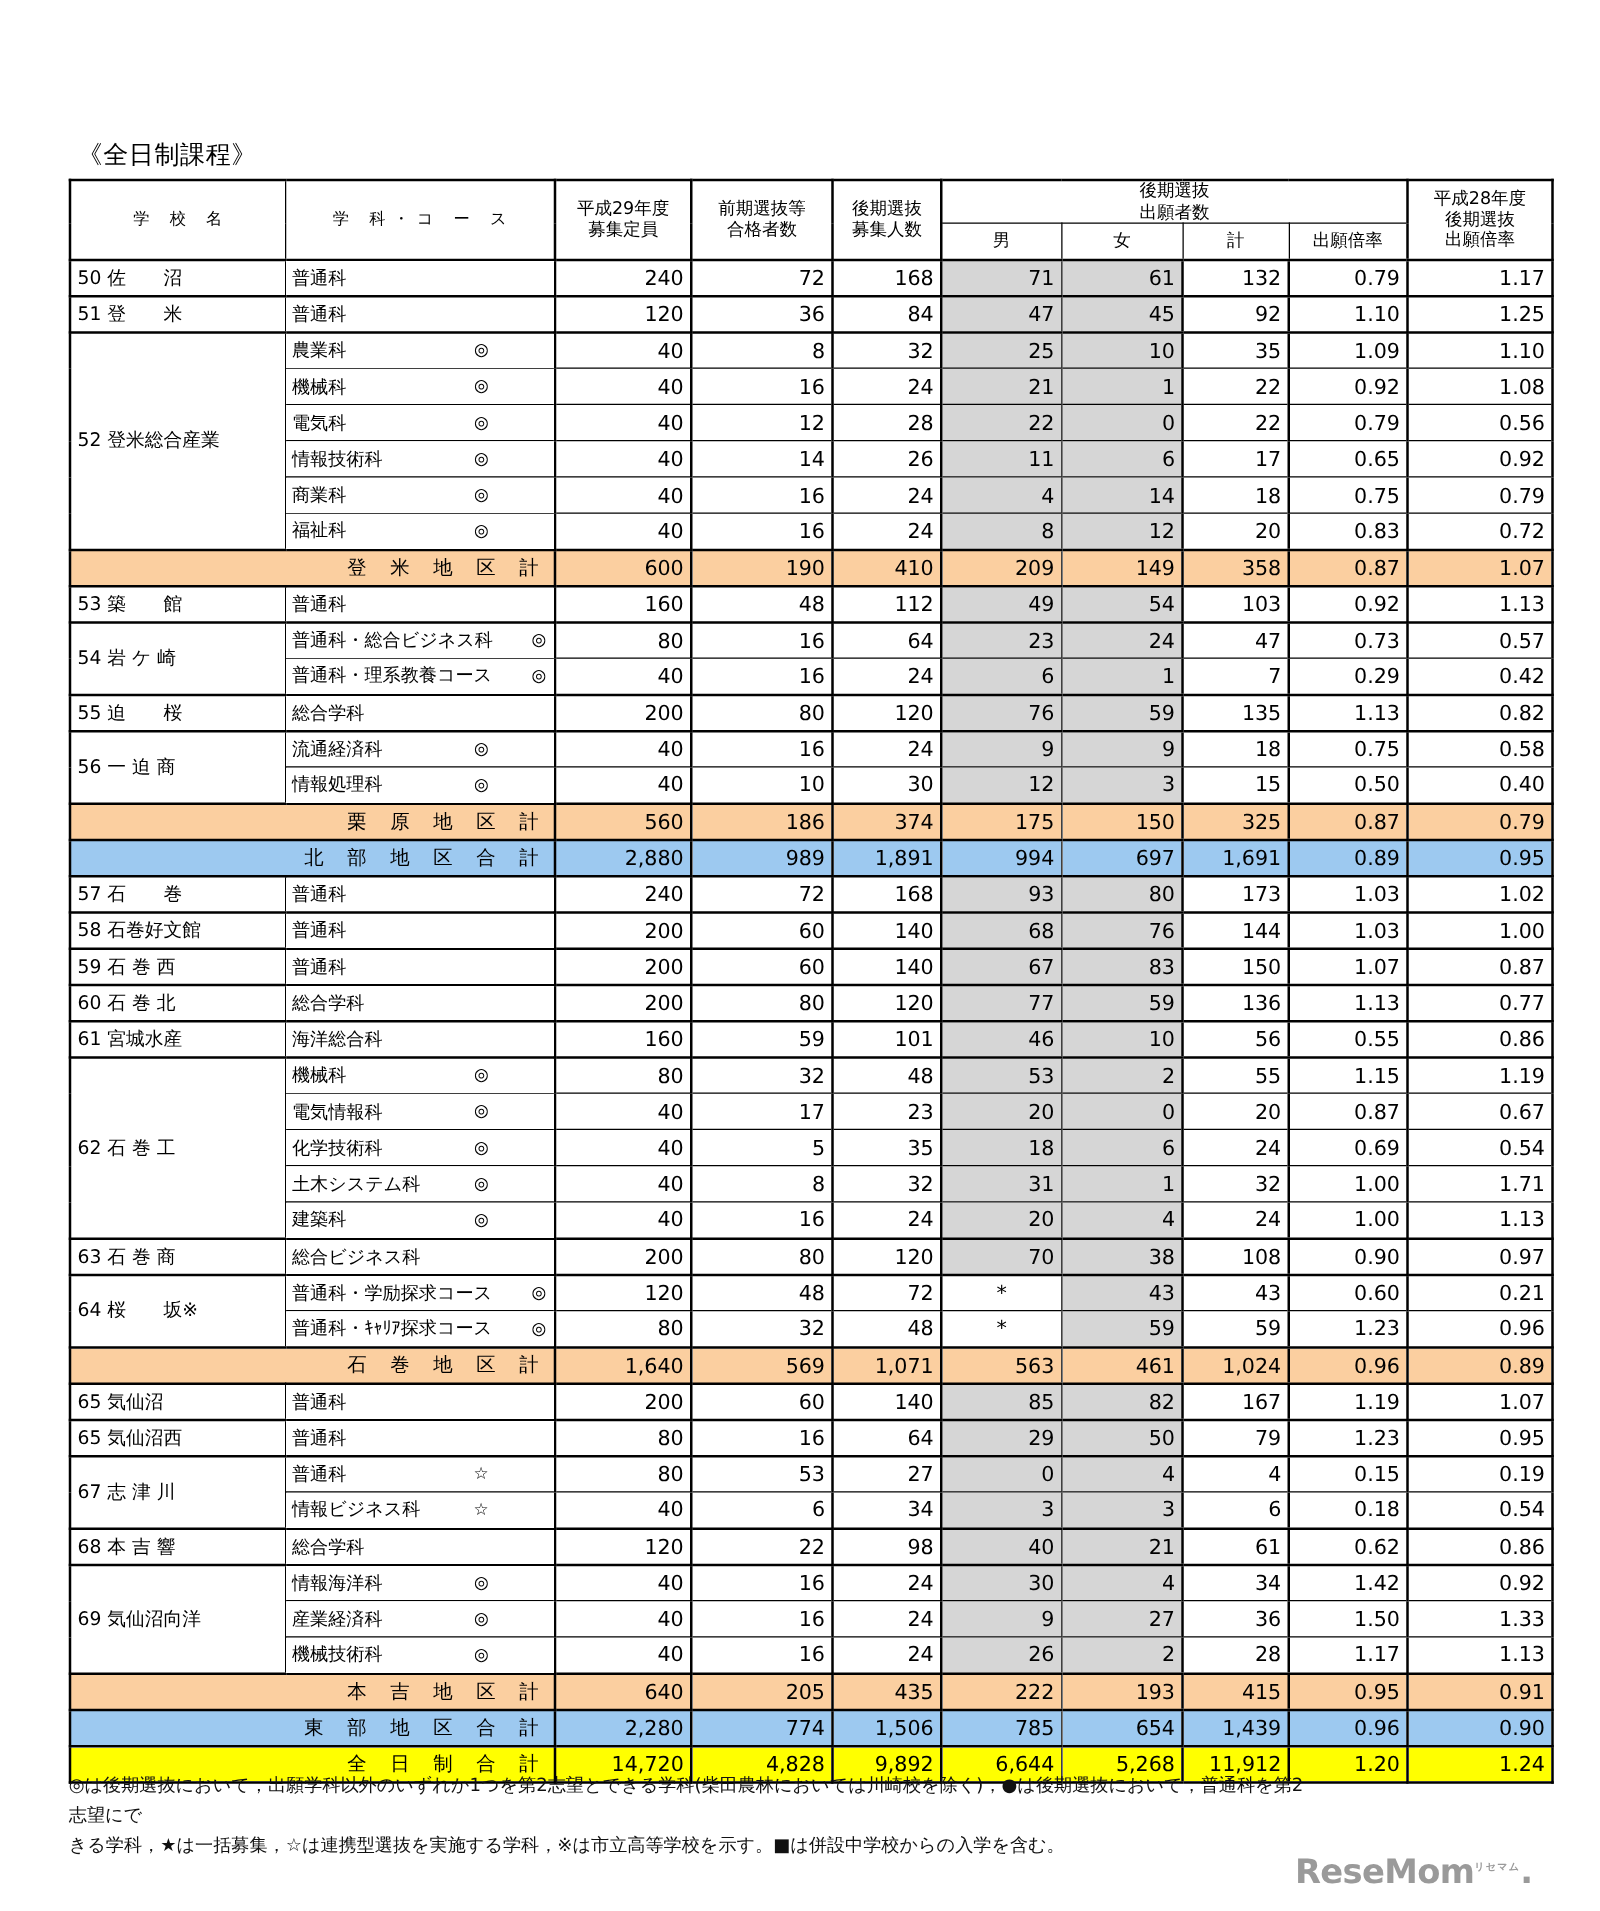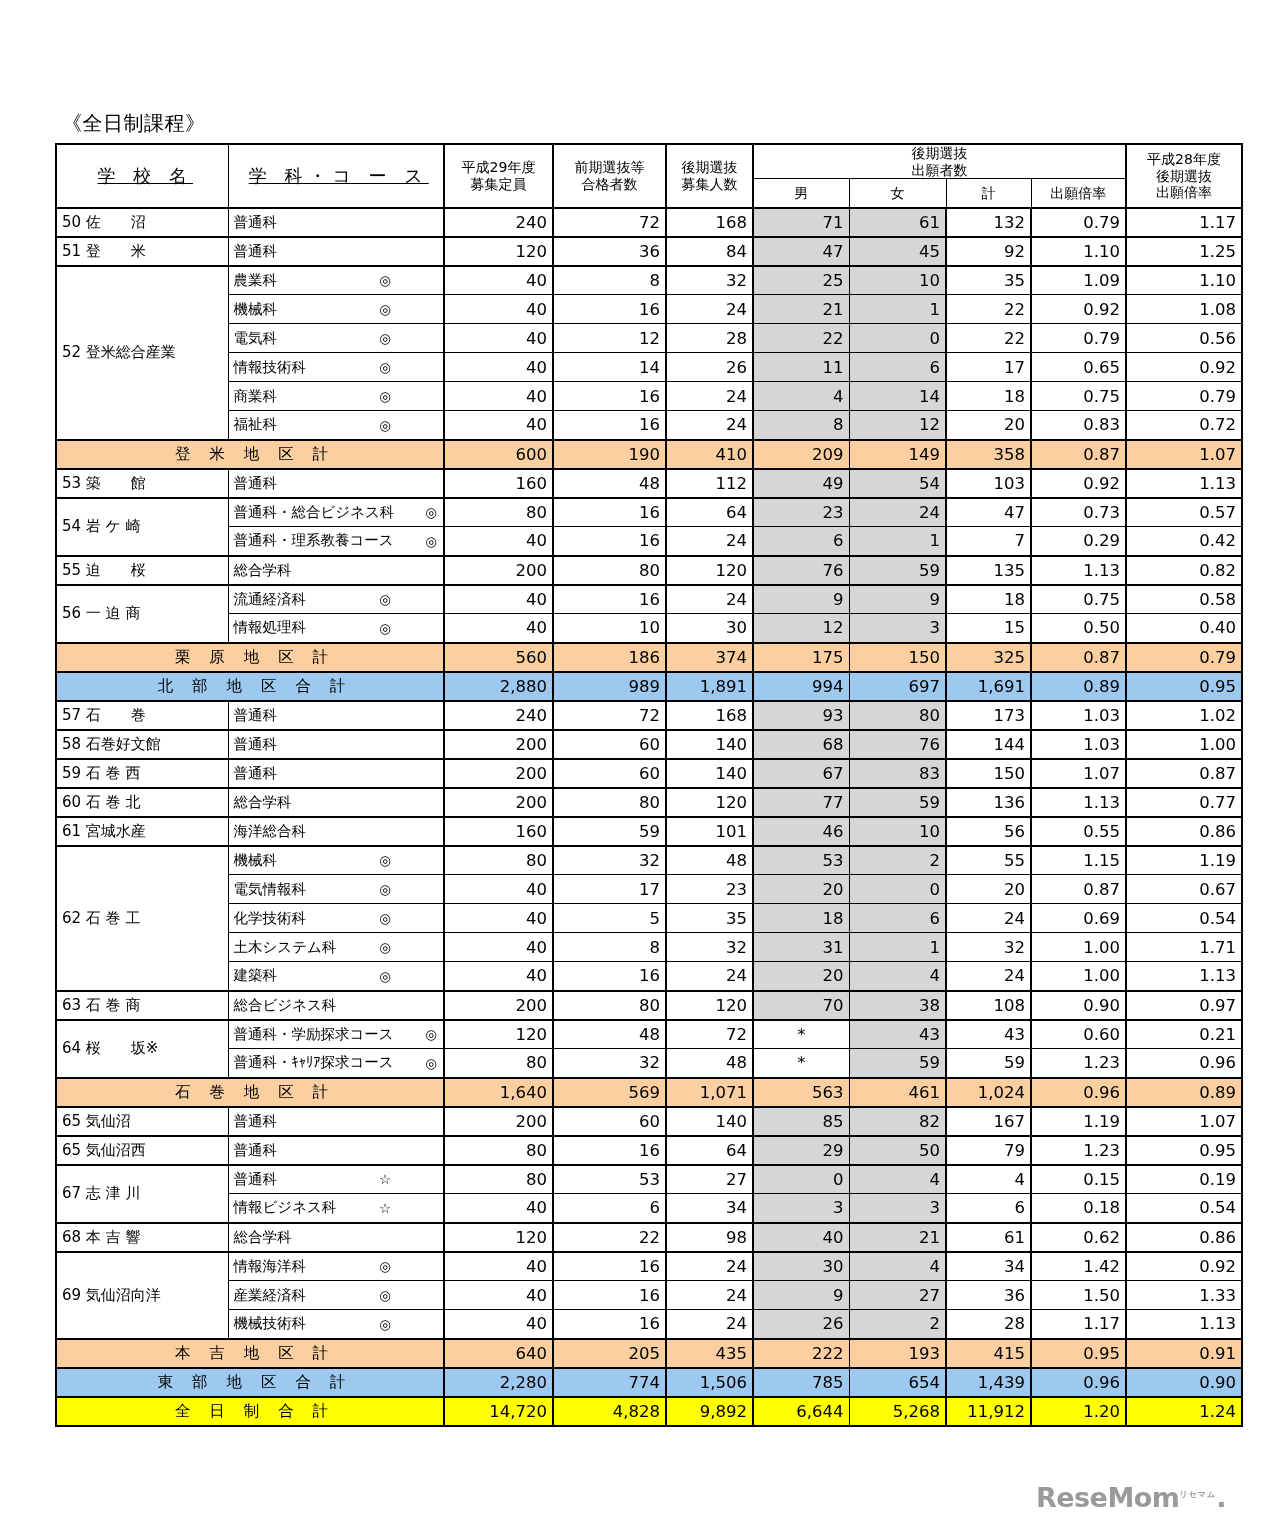--- a/index.html
+++ b/index.html
@@ -44,32 +44,32 @@
   }
   
   .hv-l { border-left: 2.5px solid #000 !important; }
   .hv-r { border-right: 2.5px solid #000 !important; }
   .hv-t { border-top: 2.5px solid #000 !important; }
   .hv-b { border-bottom: 2.5px solid #000 !important; }
   .dash-b { border-bottom: 1px dotted #555 !important; }
   .dash-l { border-left: 1px dotted #555 !important; }
 
   .hdr { vertical-align: middle; line-height: 1.18; font-size: 14px; }
-  .hdr-wide { letter-spacing: 6px; text-indent: 6px; font-size: 18px; text-decoration: underline; }
+  .hdr-wide { letter-spacing: 6px; text-indent: 6px; font-size: 13px; }
   .num { text-align: right; vertical-align: middle; font-size: 16.5px; padding-right: 7px;
          font-family: "DejaVu Sans", "Liberation Sans", sans-serif; }
   .schoolcell { text-align: left; vertical-align: middle; font-size: 15px; }
   .coursecell { text-align: left; vertical-align: middle; font-size: 14.5px; position: relative; }
   .mark { position: absolute; right: 52px; top: 50%; transform: translateY(-50%); font-size: 13.5px; }
   .mark-end { position: absolute; right: 6px; top: 50%; transform: translateY(-50%); font-size: 13.5px; }
   .shade { background: #d6d6d6 !important; }
   .rowtot td { background: #fbcfa0 !important; }
   .rowreg td { background: #9dc9f0 !important; }
   .rowall td { background: #ffff00 !important; }
-  .totlabel { text-align: center; letter-spacing: 7px; text-indent: 10px; font-size: 15.5px; vertical-align: middle; }
+  .totlabel { text-align: right; letter-spacing: 7px; text-indent: 10px; font-size: 15.5px; vertical-align: middle; }
   .star { text-align: center !important; padding-right: 0; }
 
   .footnote {
     position: absolute;
     left: 55px; top: 1418px;
     width: 1000px;
     font-family: "DejaVu Sans", "Liberation Sans", sans-serif;
     font-size: 14.5px;
     line-height: 1.65;
     color: #111;
@@ -611,16 +611,20 @@
           <td class="num hv-r hv-t hv-b">9,892</td>
           <td class="num hv-t hv-b">6,644</td>
           <td class="num hv-t hv-b">5,268</td>
           <td class="num hv-l hv-t hv-b">11,912</td>
           <td class="num hv-l hv-r hv-t hv-b">1.20</td>
           <td class="num hv-r hv-t hv-b">1.24</td>
         </tr>
       </tbody>
   </table>
 
+  <div class="footnote">
+    <div>◎は後期選抜において，出願学科以外のいずれか1つを第2志望とできる学科(柴田農林においては川崎校を除く)，●は後期選抜において，普通科を第2志望にで</div>
+    <div>きる学科，★は一括募集，☆は連携型選抜を実施する学科，※は市立高等学校を示す。■は併設中学校からの入学を含む。</div>
+  </div>
 
   <div class="wm"><span>ReseMom</span><sup>リセマム</sup>.</div>
 
 </div>
 
 </body></html>

